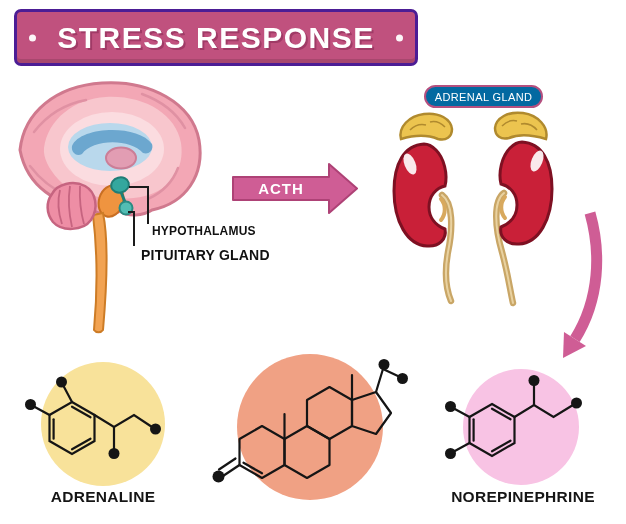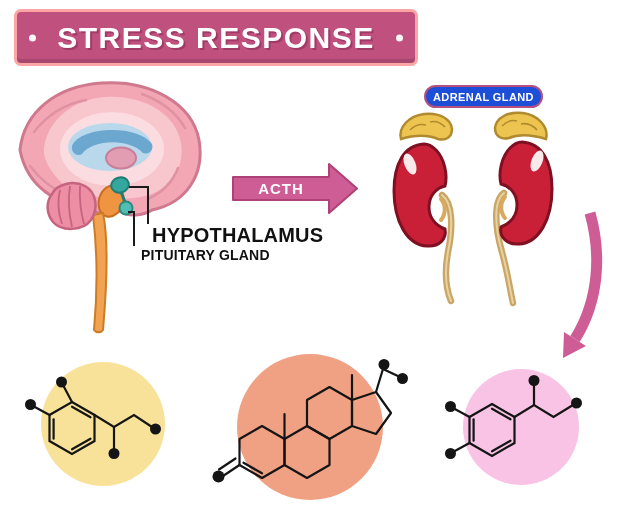--- a/index.html
+++ b/index.html
@@ -3,49 +3,49 @@
 <meta charset="utf-8">
 <style>
   html,body{margin:0;padding:0;background:#fff;}
   .stage{
     position:relative;width:626px;height:524px;overflow:hidden;background:#ffffff;
     font-family:"Liberation Sans",sans-serif;
   }
   
   .banner{
     position:absolute;left:14px;top:9px;width:404px;height:57px;
-    background:#c0517e;border:3px solid #fca5a5;border-radius:7px;
+    background:#c0517e;border:3px solid #4c1d95;border-radius:7px;
     box-sizing:border-box;display:flex;align-items:center;justify-content:center;
     box-shadow:inset 0 -4px 0 rgba(0,0,0,.12);
   }
   .banner .rivet{
     position:absolute;top:50%;width:7px;height:7px;border-radius:50%;
     background:#ffffff;transform:translateY(-50%);opacity:.95;
   }
   .rivet.left{left:12px}
   .rivet.right{right:12px}
   .banner-title{
     color:#ffffff;font-weight:bold;font-size:30px;letter-spacing:1.5px;
     text-shadow:2px 2px 0 #a03a66;white-space:nowrap;
   }
   
   svg.diagram{position:absolute;left:0;top:0;}
   
   .lbl{position:absolute;color:#111;font-weight:bold;white-space:nowrap;}
-  .hypothalamus-label{left:152px;top:224px;font-size:20px;letter-spacing:.2px;}
+  .hypothalamus-label{left:152px;top:224px;font-size:12px;letter-spacing:.2px;}
   .pituitary-label{left:141px;top:247px;font-size:14px;letter-spacing:.2px;}
   .acth-label{
     position:absolute;left:233px;top:178px;width:96px;height:14px;line-height:22px;
     text-align:center;color:#fff;font-weight:bold;font-size:15px;letter-spacing:1px;
   }
   .adrenal-badge{
     position:absolute;left:424px;top:85px;width:119px;height:23px;box-sizing:border-box;
-    background:#1d4ed8;border:2px solid #b5507f;border-radius:12px;
+    background:#0369a1;border:2px solid #b5507f;border-radius:12px;
     display:flex;align-items:center;justify-content:center;
-    color:#fff;font-weight:bold;font-size:11px;letter-spacing:.4px;
+    color:#fff;font-weight:normal;font-size:11px;letter-spacing:.4px;
   }
   .hormone-label{position:absolute;top:488px;text-align:center;font-size:15.5px;font-weight:bold;color:#151515;letter-spacing:.3px;}
   .hormone-label.adrenaline{left:30px;width:146px;}
   .hormone-label.cortisol{left:240px;width:140px;}
   .hormone-label.norepinephrine{left:440px;width:166px;}
 </style>
 </head>
 <body>
 
 <div class="stage">
@@ -209,13 +209,15 @@
     </g>
   </svg>
 
   <div class="lbl hypothalamus-label">HYPOTHALAMUS</div>
   <div class="lbl pituitary-label">PITUITARY GLAND</div>
   <div class="acth-label">ACTH</div>
   <div class="adrenal-badge">
     <span>ADRENAL GLAND</span>
   </div>
 
+  <div class="hormone-label adrenaline">ADRENALINE</div>
+  <div class="hormone-label norepinephrine">NOREPINEPHRINE</div>
 </div>
 
 </body></html>

